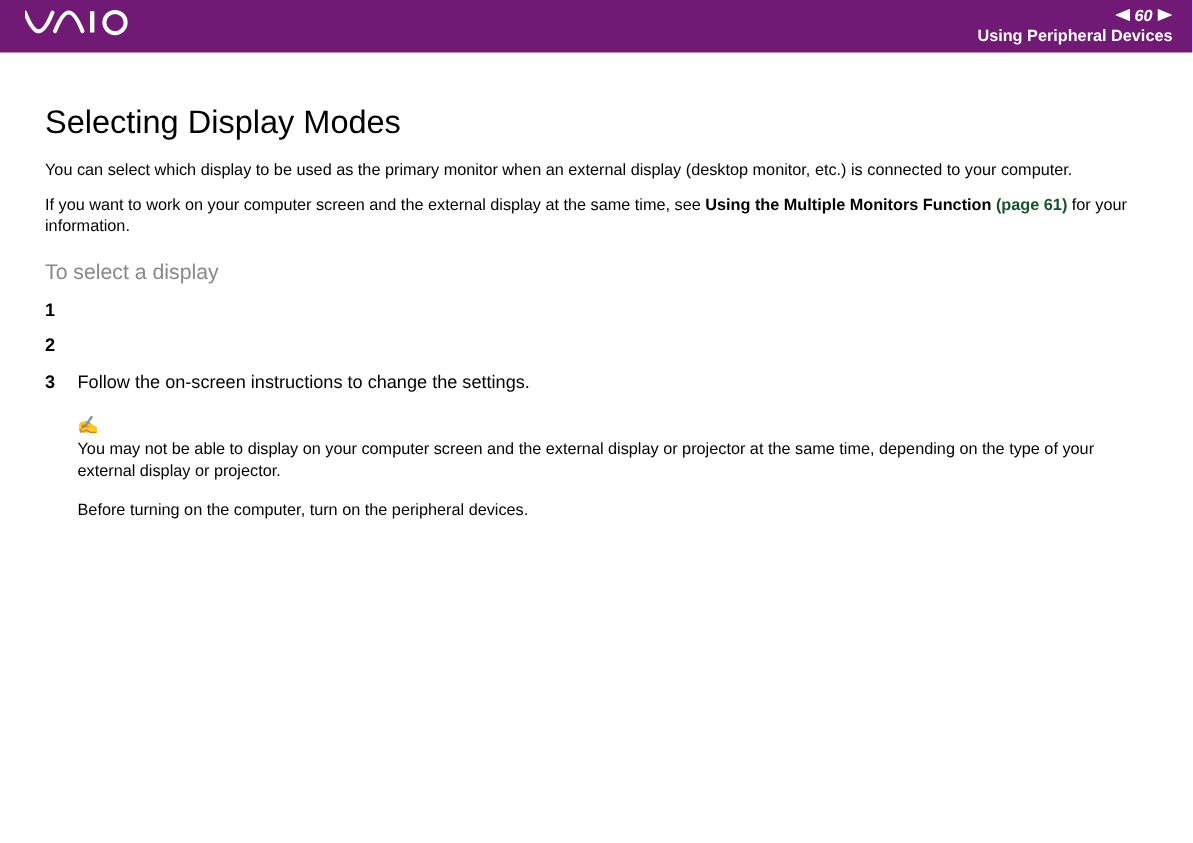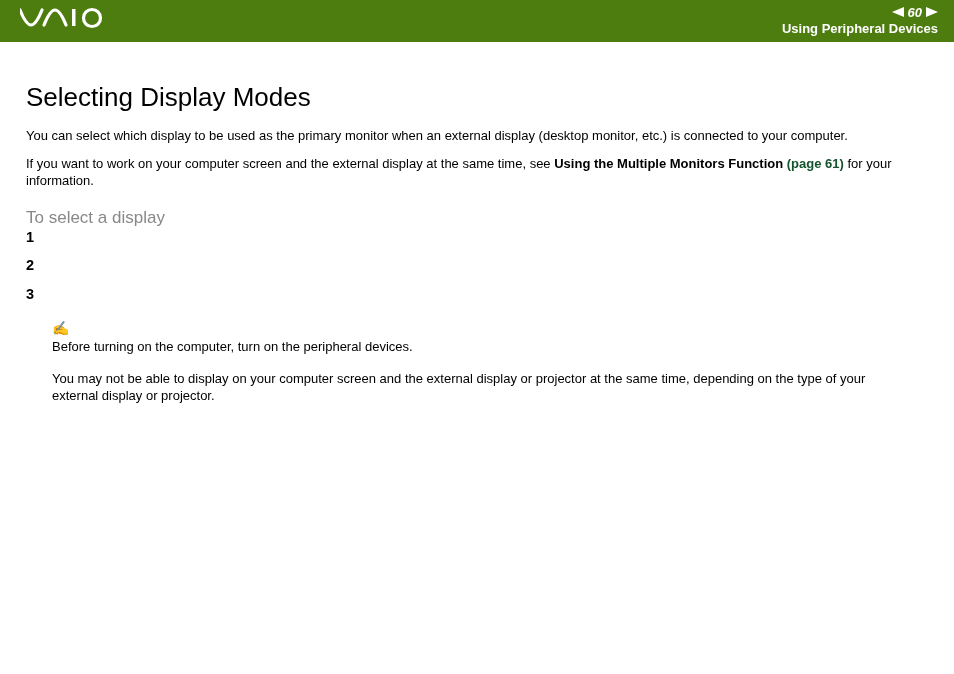--- a/index.html
+++ b/index.html
@@ -5,21 +5,21 @@
   * { margin: 0; padding: 0; box-sizing: border-box; }
   body {
     width: 954px;
     height: 674px;
     font-family: Arial, Helvetica, sans-serif;
     background: #ffffff;
     color: #000;
     position: relative;
   }
   .header {
-    background: #4d7c0f;
+    background: #701a75;
     height: 42px;
     display: flex;
     align-items: center;
     justify-content: space-between;
     padding: 0 16px 0 20px;
     color: #fff;
   }
   .logo {
     font-family: Arial, sans-serif;
     font-weight: bold;
@@ -43,41 +43,41 @@
   }
   .nav-arrow {
     display: inline-block;
   }
   .section-name {
     font-weight: bold;
     font-size: 13px;
     text-align: right;
   }
   .content {
-    padding: 40px 42px 0 26px;
+    padding: 40px 42px 0 36px;
   }
   h1 {
     font-size: 26px;
     font-weight: normal;
     margin-bottom: 14px;
     color: #000;
   }
   .para {
     font-size: 13px;
     line-height: 1.35;
     margin-bottom: 10px;
   }
   .bold { font-weight: bold; }
   .link { color: #14532d; font-weight: bold; }
   h2 {
     font-size: 17px;
     font-weight: normal;
     color: #888;
     margin-top: 18px;
-    margin-bottom: 0;
+    margin-bottom: 12px;
   }
   .steps {
     list-style: none;
   }
   .steps li {
     display: flex;
     font-size: 14.5px;
     line-height: 1.35;
     margin-bottom: 9px;
   }
@@ -144,21 +144,22 @@
 
   <ol class="steps">
     <li>
       <span class="step-num">1</span>
     </li>
     <li>
       <span class="step-num">2</span>
     </li>
     <li>
       <span class="step-num">3</span>
+      <span>Follow the on-screen instructions to change the settings.</span>
     </li>
   </ol>
 
   <div class="note-block">
     <div class="note-icon">✍</div>
+    <p class="note-text">You may not be able to display on your computer screen and the external display or projector at the same time, depending on the type of your external display or projector.</p>
     <p class="note-text">Before turning on the computer, turn on the peripheral devices.</p>
-    <p class="note-text">You may not be able to display on your computer screen and the external display or projector at the same time, depending on the type of your external display or projector.</p>
   </div>
 </div>
 
 </body></html>

